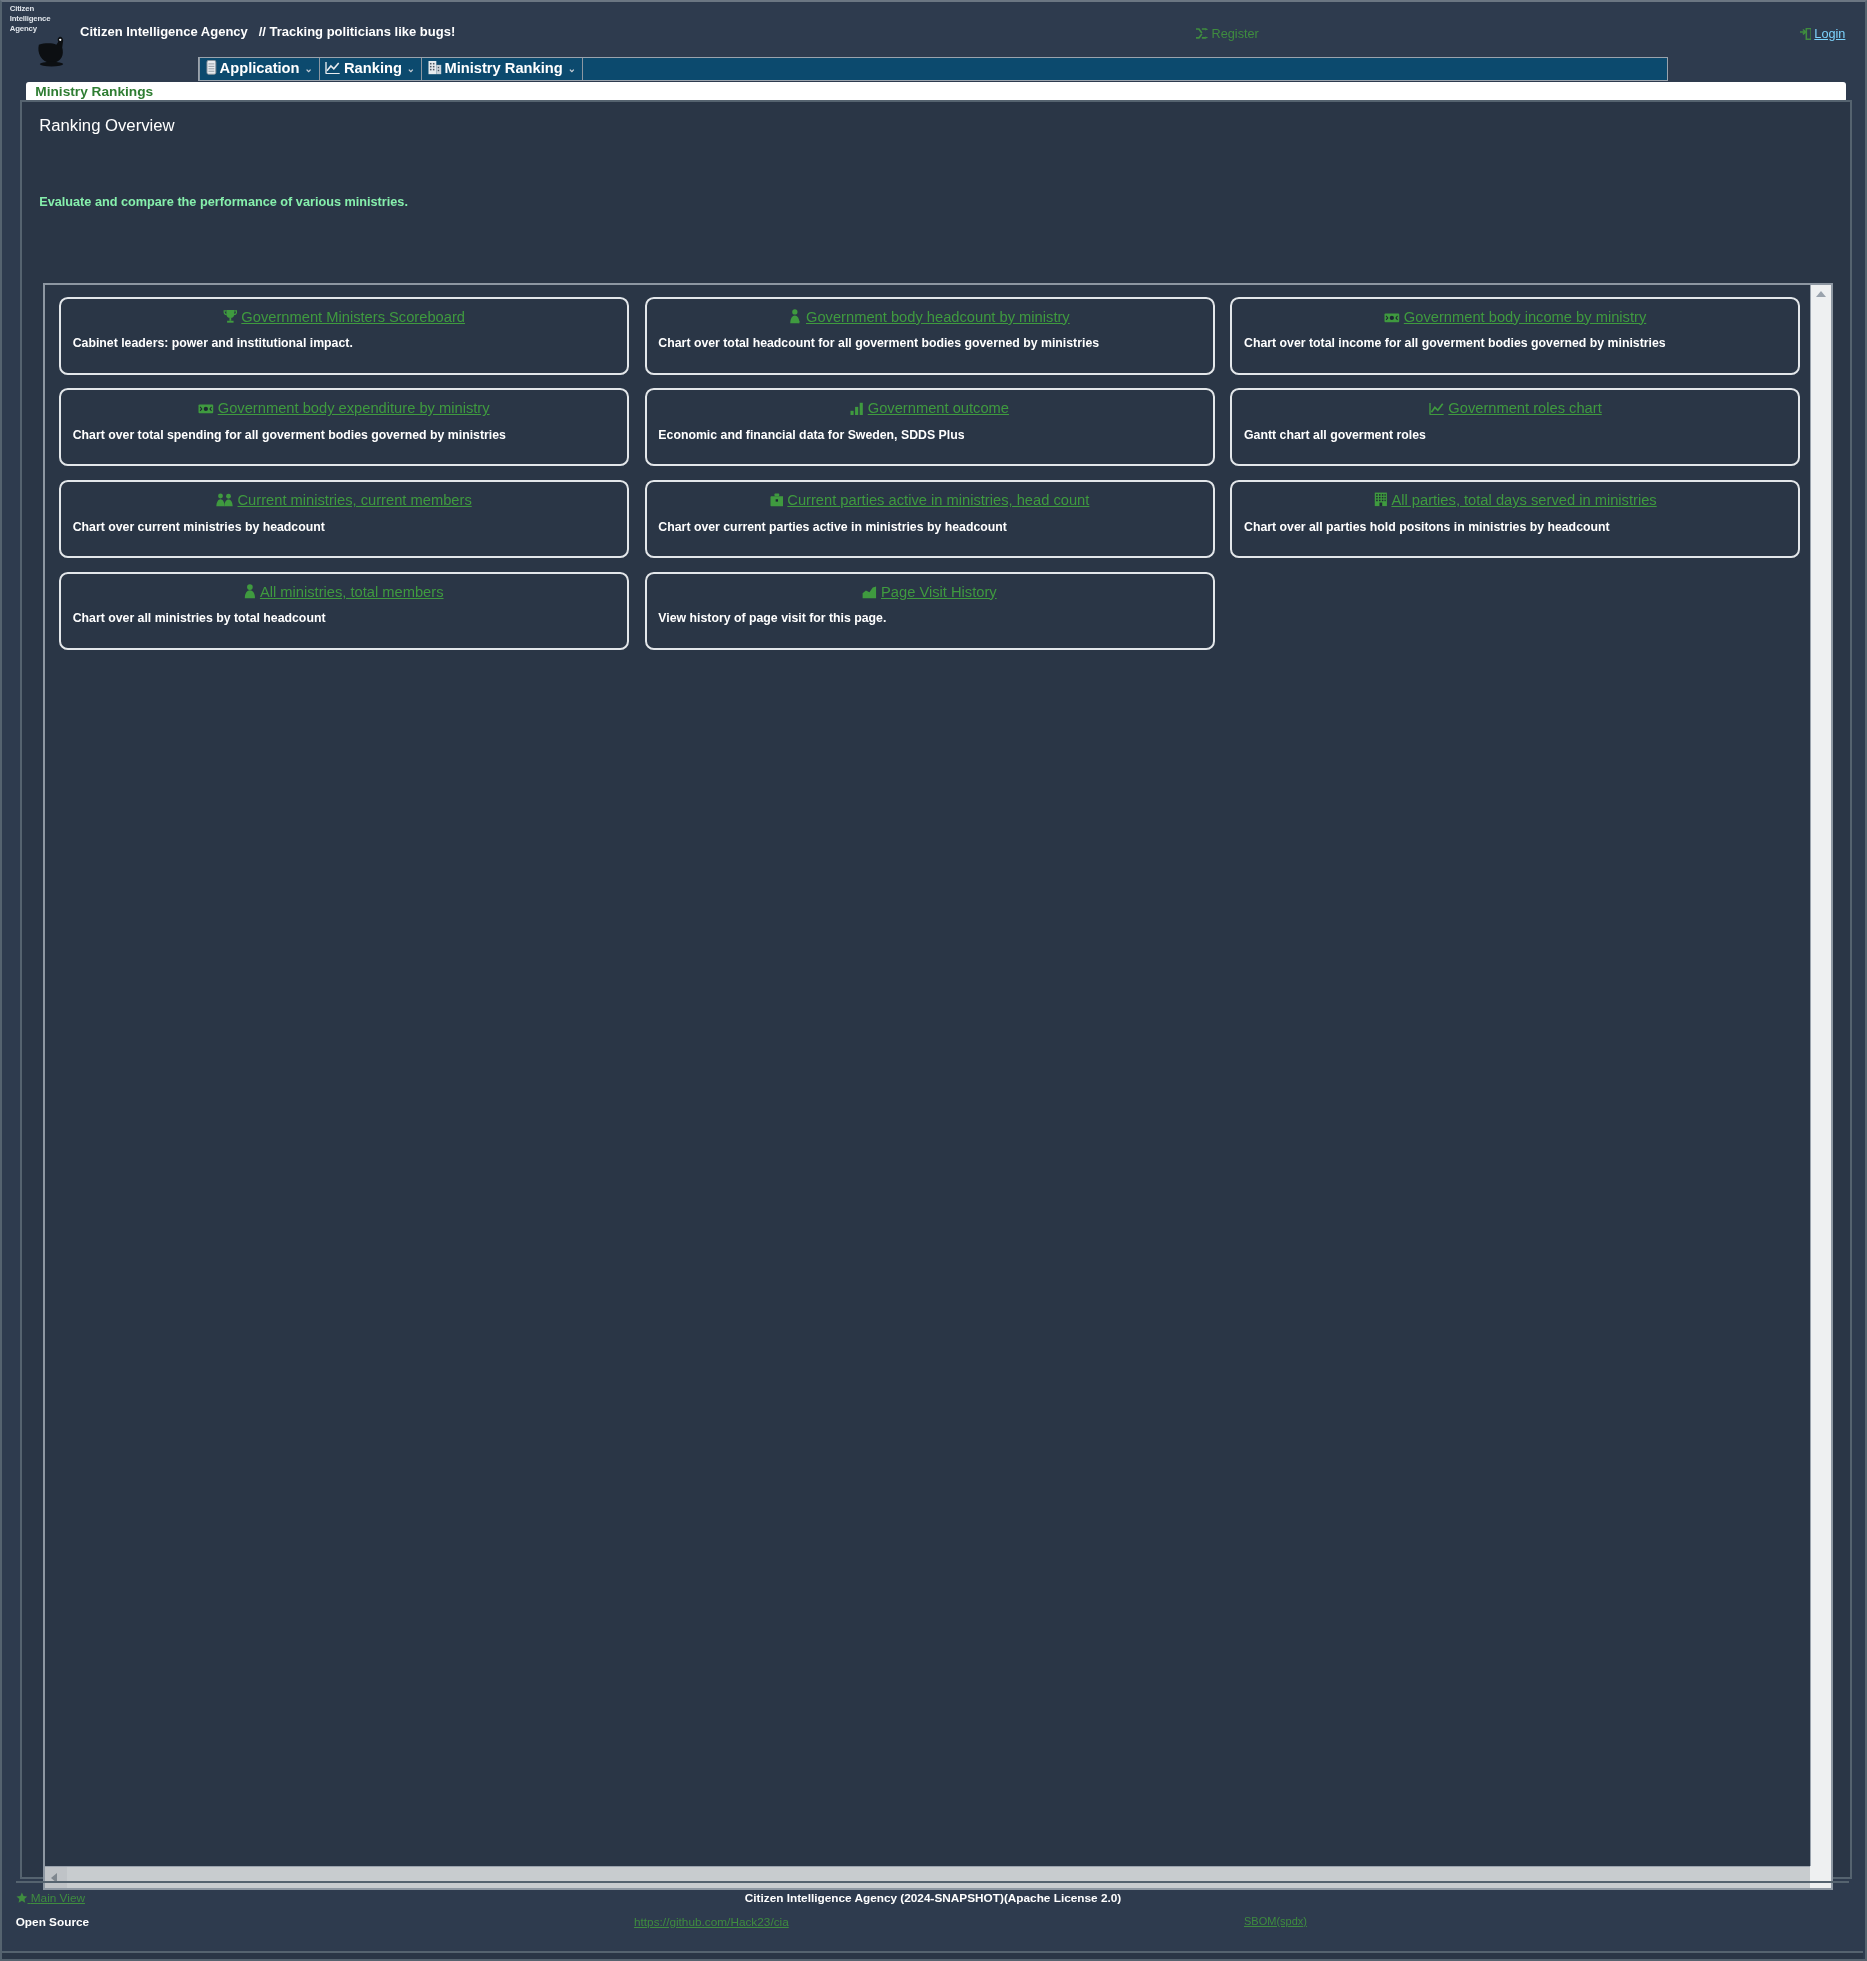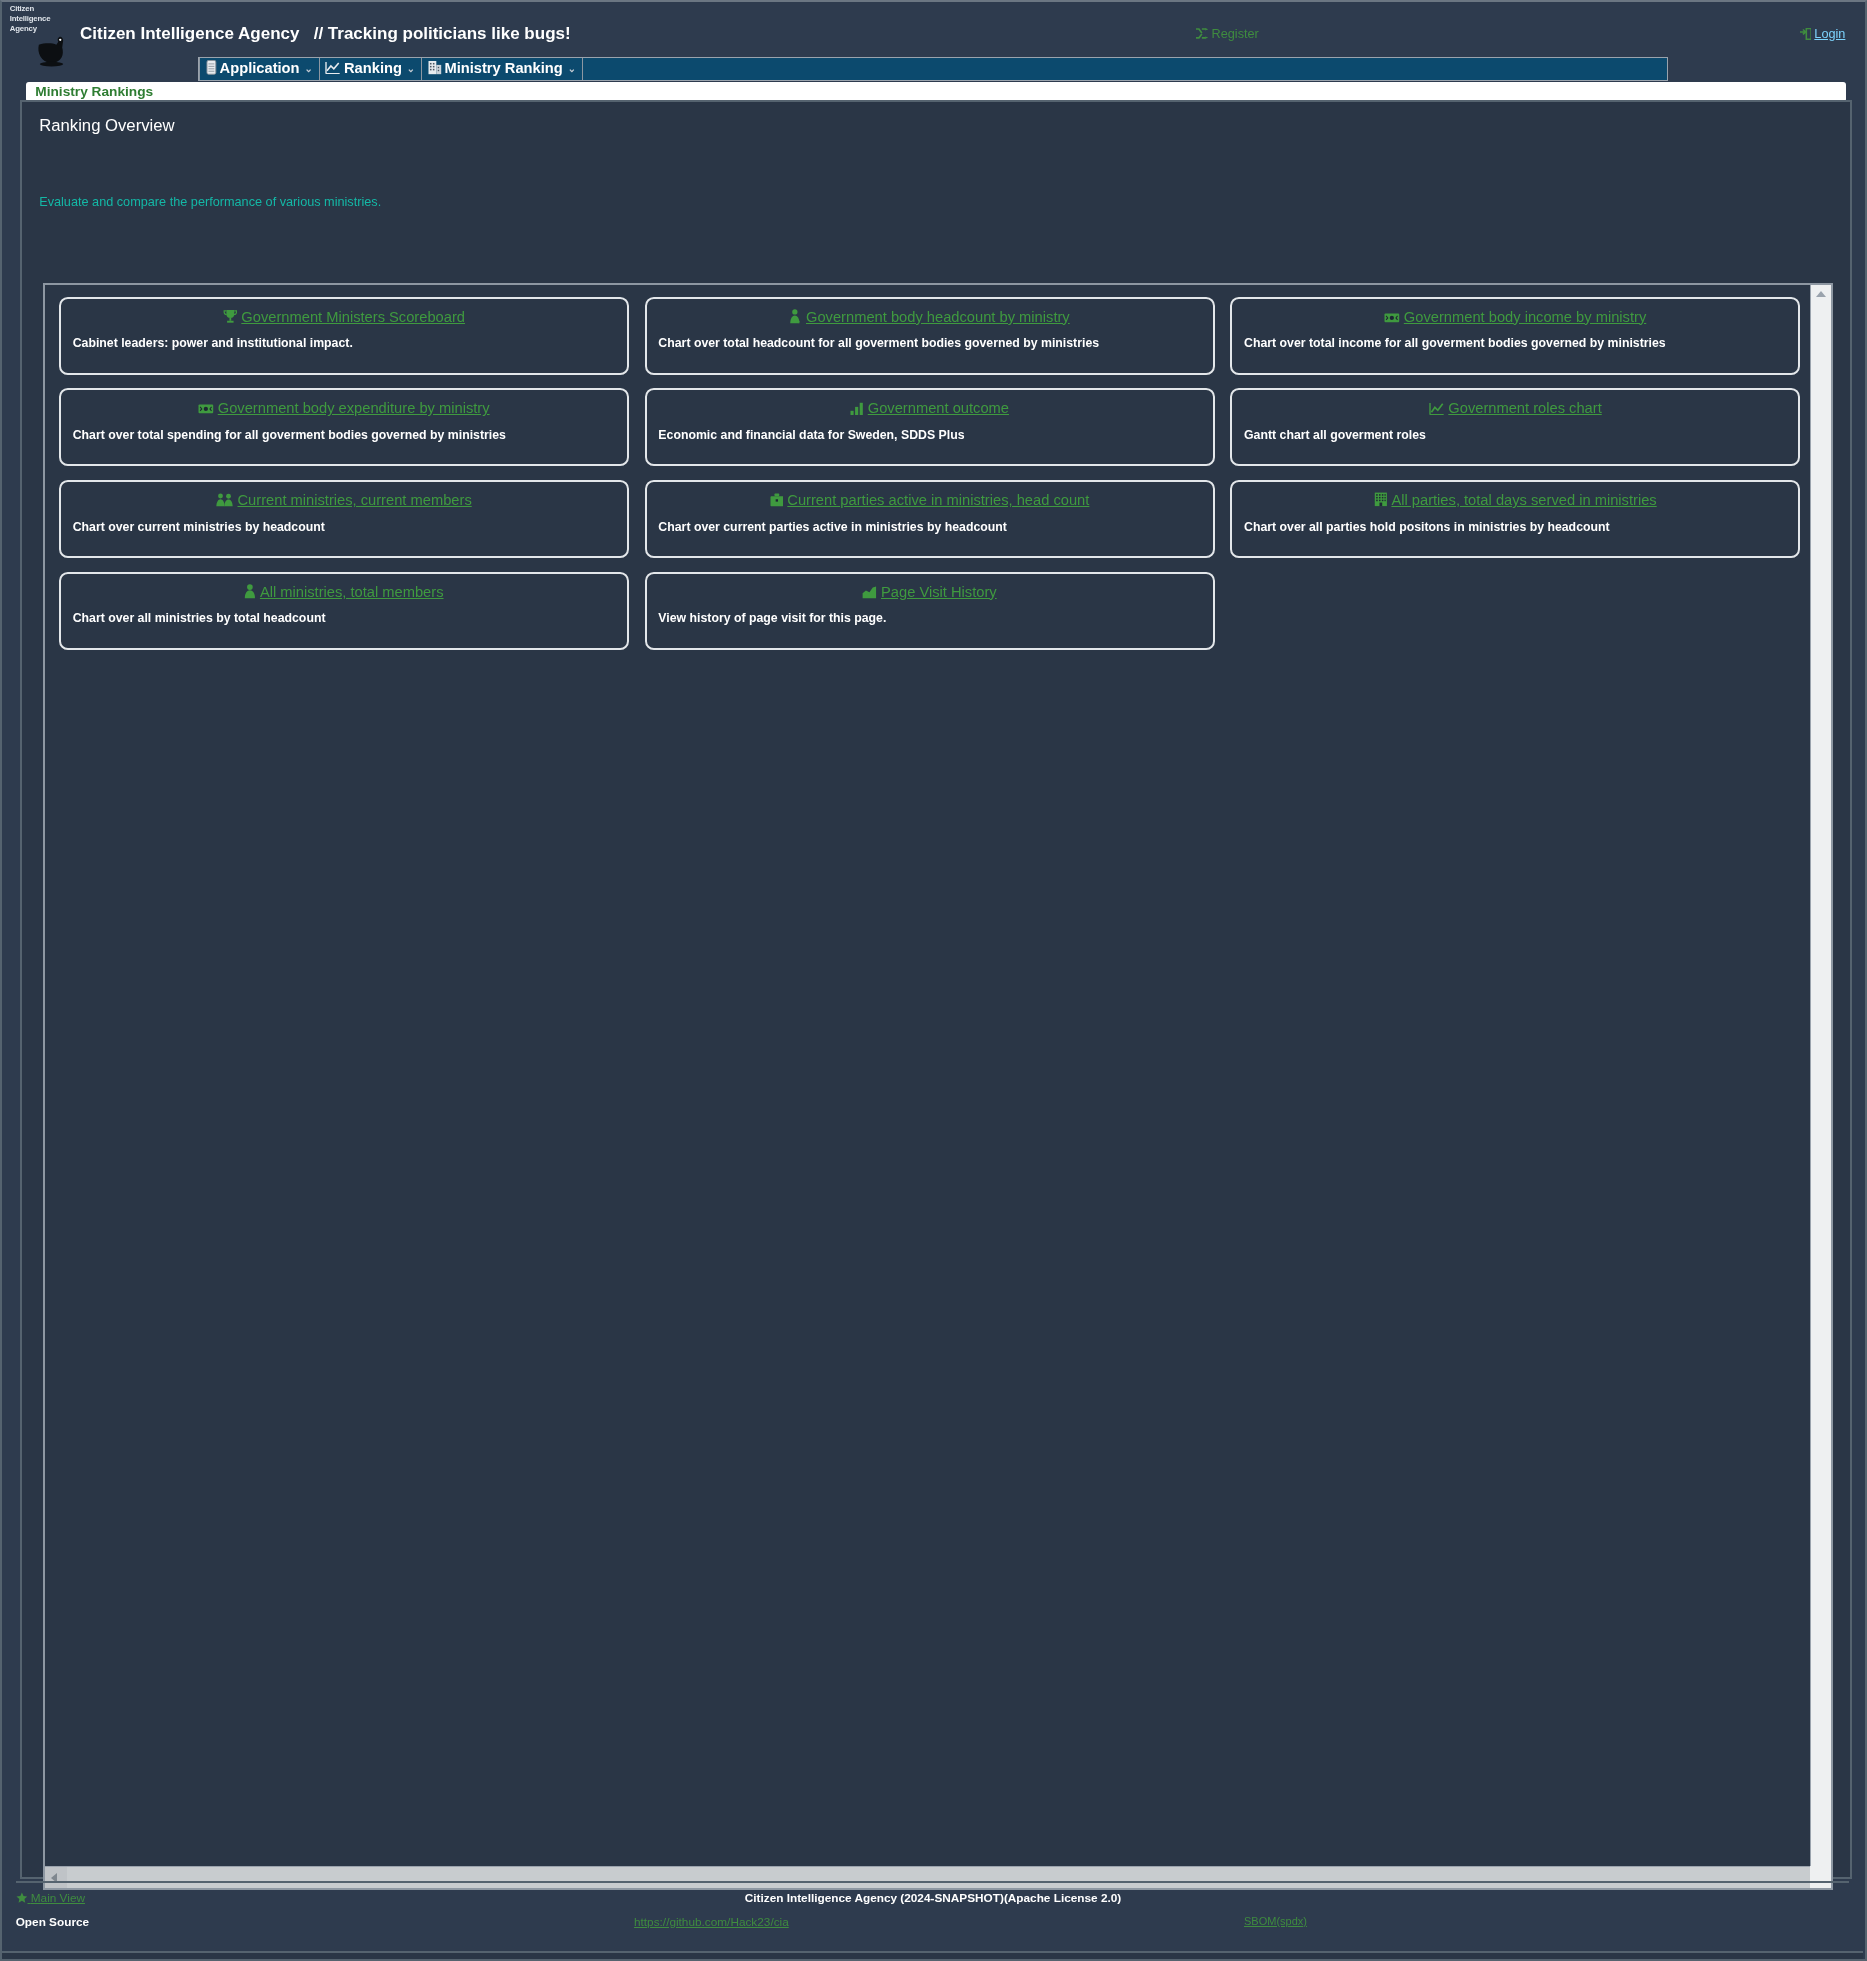--- a/index.html
+++ b/index.html
@@ -41,21 +41,21 @@
     letter-spacing: -0.2px;
   }
   .logo-bird {
     position: absolute;
     left: 21.6px; top: 29px;
     width: 41px; height: 35px;
   }
   .site-title {
     position: absolute;
     left: 78px; top: 21.6px;
-    font-size: 17px;
+    font-size: 13px;
     font-weight: bold;
     color: #ffffff;
     white-space: nowrap;
   }
   .site-title .sep { color: #ffffff; }
 
   .register-link {
     position: absolute;
     left: 1194px; top: 24.5px;
     font-size: 12.7px;
@@ -129,22 +129,22 @@
     position: absolute;
     left: 17.6px; top: 13.7px;
     font-size: 16.7px;
     font-weight: normal;
     color: #ffffff;
   }
   .overview-desc {
     position: absolute;
     left: 17.6px; top: 93px;
     font-size: 12.7px;
-    font-weight: normal;
-    color: #14b8a6;
+    font-weight: bold;
+    color: #86efac;
   }
 
   
   .card-region {
     position: absolute;
     left: 21.6px; top: 181px;
     width: 1790px; height: 1607px;
     border: 2px solid #8d97a2;
     background: #2a3646;
     overflow: hidden;

